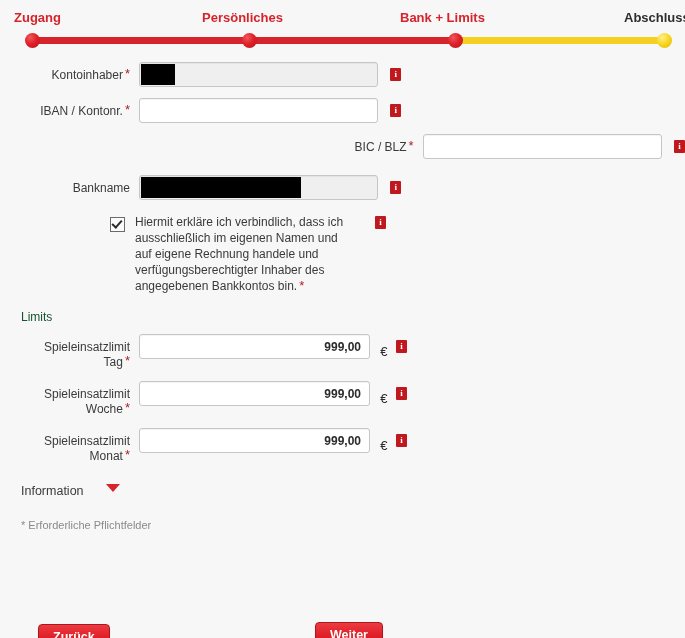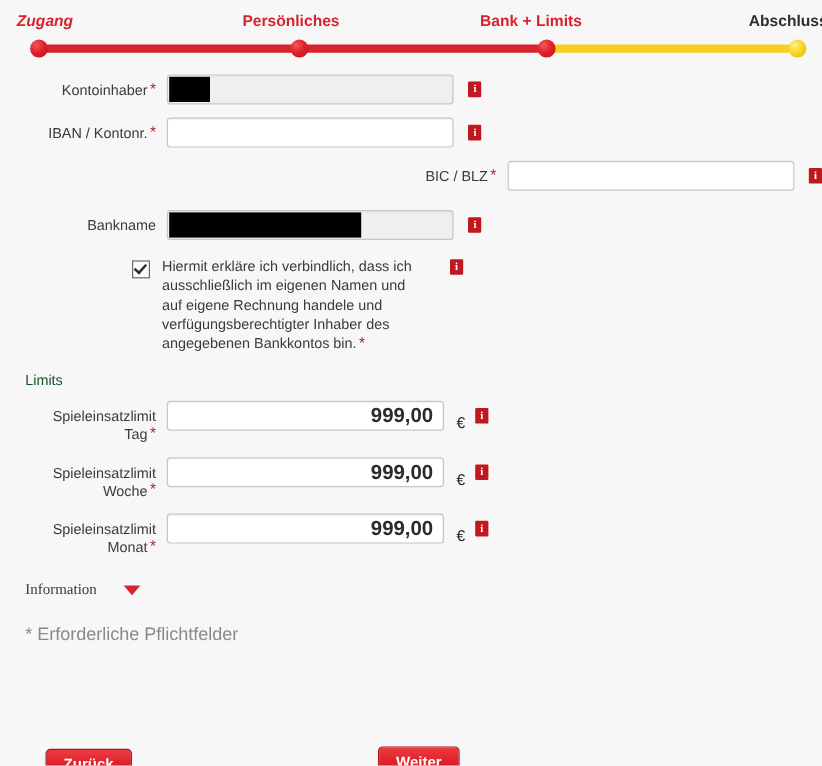--- a/index.html
+++ b/index.html
@@ -93,21 +93,21 @@
   }
 
   input.txt {
     box-sizing: border-box;
     width: 239px;
     height: 25px;
     border: 1px solid #c6c6c6;
     border-radius: 3px;
     background: #ffffff;
     font-family: "Liberation Sans", sans-serif;
-    font-size: 17px;
+    font-size: 12px;
     color: #2b2b2b;
     padding: 0 6px;
     outline: none;
     box-shadow: inset 0 1px 1px rgba(0,0,0,0.05);
   }
   input.txt.readonly {
     background: #efefef;
   }
   input.txt.limit {
     width: 231px;
@@ -203,41 +203,40 @@
   
   .section-title {
     margin: 16px 0 10px 21px;
     font-size: 12px;
     color: #14532d;
   }
 
   .information-bar {
     margin: 20px 0 0 21px;
     display: flex;
-    align-items: center;
+    align-items: flex-start;
     cursor: pointer;
     width: 120px;
-    font-family: Liberation Serif, serif;
   }
   .information-bar .txt-lbl {
     font-size: 12.5px;
     color: #3a3a3a;
   }
   .chevron {
     margin-left: 22px;
     width: 0;
     height: 0;
     border-left: 7px solid transparent;
     border-right: 7px solid transparent;
     border-top: 8px solid #d7232b;
   }
 
   .footnote {
     margin: 21px 0 0 21px;
-    font-size: 15px;
+    font-size: 11px;
     color: #8a8a8a;
   }
 
   
   .buttons {
     position: absolute;
     left: 0;
     top: 598px;
     width: 685px;
     height: 30px;
@@ -260,21 +259,21 @@
   .btn-back { left: 38px; top: 2px; }
   .btn-next { left: 315px; top: 0px; }
 </style>
 </head>
 <body>
 
 <div class="stepper">
   <div class="track track-done"></div>
   <div class="track track-todo"></div>
 
-  <div class="step-label" style="left:14px;font-style:italic;">Zugang</div>
+  <div class="step-label" style="left:14px;">Zugang</div>
   <div class="step-label" style="left:202px;">Persönliches</div>
   <div class="step-label" style="left:400px;">Bank + Limits</div>
   <div class="step-label inactive" style="left:624px;">Abschluss</div>
 
   <div class="dot dot-red" style="left:25px;"></div>
   <div class="dot dot-red" style="left:242px;"></div>
   <div class="dot dot-red" style="left:448px;"></div>
   <div class="dot dot-yellow" style="left:657px;"></div>
 </div>
 

